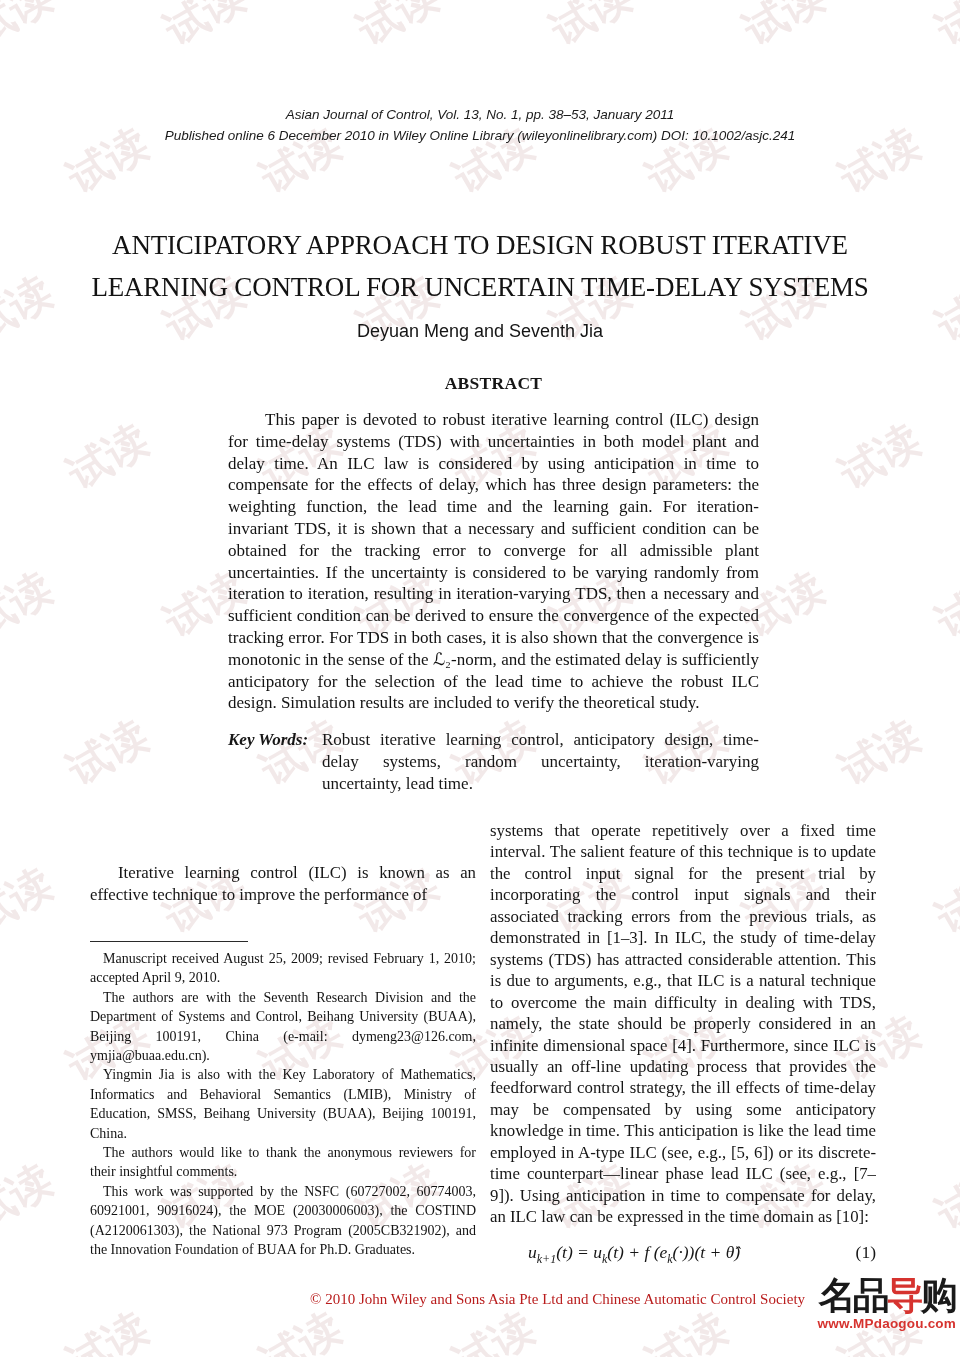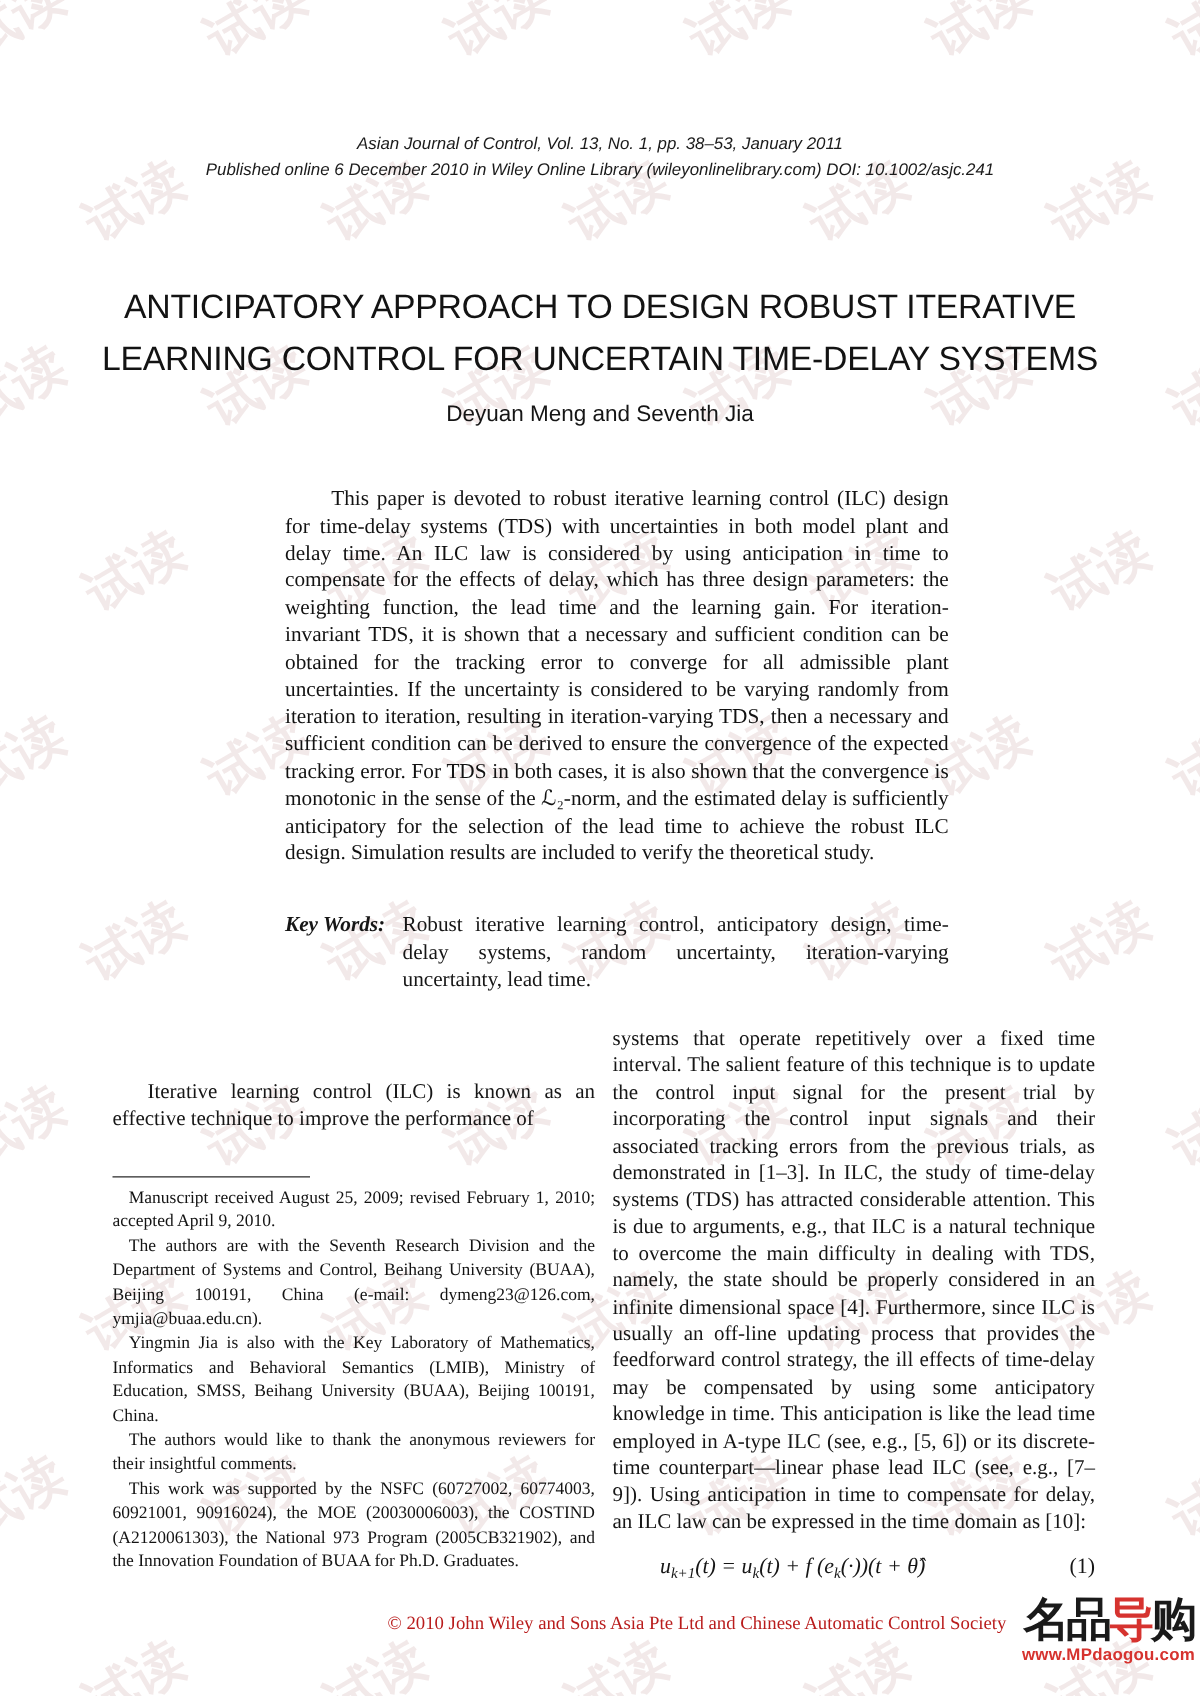--- a/index.html
+++ b/index.html
@@ -16,21 +16,21 @@
   }
   .content { position:absolute; inset:0; z-index:1; }
 
   .journal-header {
     position:absolute; top:104px; left:0; width:100%; text-align:center;
     font-family:"Liberation Sans","DejaVu Sans",sans-serif; font-style:italic;
     font-size:13.5px; line-height:21px; color:#1b1b1b;
   }
   .paper-title {
     position:absolute; top:224px; left:0; width:100%; text-align:center;
-    font-family:Liberation Sans, sans-serif;
+    font-family:Liberation Serif, serif;
     font-size:27px; line-height:42px; font-weight:400; color:#131313; letter-spacing:-0.2px;
   }
   .authors {
     position:absolute; top:321px; left:0; width:100%; text-align:center;
     font-family:"Liberation Sans","DejaVu Sans",sans-serif; font-size:18px; color:#151515;
   }
   .abstract { position:absolute; left:228px; top:373px; width:531px; }
   .abstract-heading { text-align:center; font-weight:bold; font-size:17.5px; letter-spacing:0.3px; }
   .abstract-body {
     margin-top:15px; text-align:justify; font-size:17px; line-height:21.8px;
@@ -155,20 +155,21 @@
     </div>
 
     <div class="paper-title">
       <div>ANTICIPATORY APPROACH TO DESIGN ROBUST ITERATIVE</div>
       <div>LEARNING CONTROL FOR UNCERTAIN TIME-DELAY SYSTEMS</div>
     </div>
 
     <div class="authors">Deyuan Meng and Seventh Jia</div>
 
     <div class="abstract">
+      <div class="abstract-heading">ABSTRACT</div>
       <div class="abstract-body">This paper is devoted to robust iterative learning control (ILC) design for time-delay systems (TDS) with uncertainties in both model plant and delay time. An ILC law is considered by using anticipation in time to compensate for the effects of delay, which has three design parameters: the weighting function, the lead time and the learning gain. For iteration-invariant TDS, it is shown that a necessary and sufficient condition can be obtained for the tracking error to converge for all admissible plant uncertainties. If the uncertainty is considered to be varying randomly from iteration to iteration, resulting in iteration-varying TDS, then a necessary and sufficient condition can be derived to ensure the convergence of the expected tracking error. For TDS in both cases, it is also shown that the convergence is monotonic in the sense of the ℒ₂-norm, and the estimated delay is sufficiently anticipatory for the selection of the lead time to achieve the robust ILC design. Simulation results are included to verify the theoretical study.</div>
     </div>
 
     <div class="keywords">
       <div class="keywords-label">Key Words:</div>
       <div class="keywords-text">Robust iterative learning control, anticipatory design, time-delay systems, random uncertainty, iteration-varying uncertainty, lead time.</div>
     </div>
 
 
     <div class="intro-left">Iterative learning control (ILC) is known as an effective technique to improve the performance of</div>

